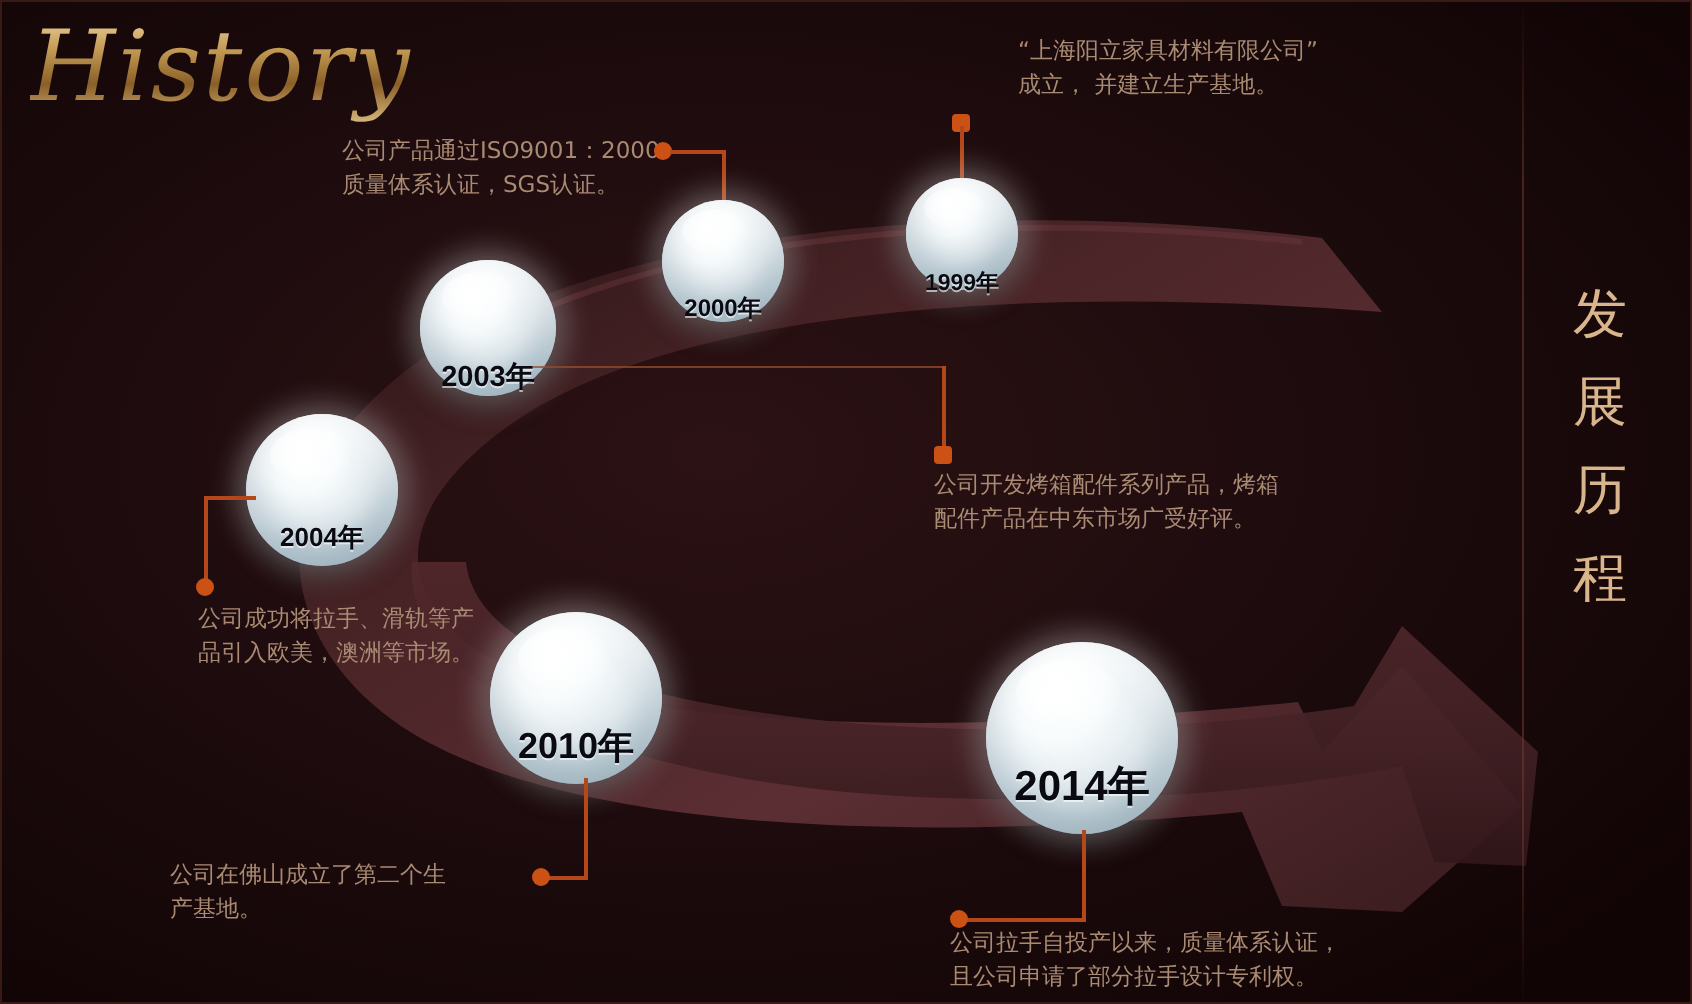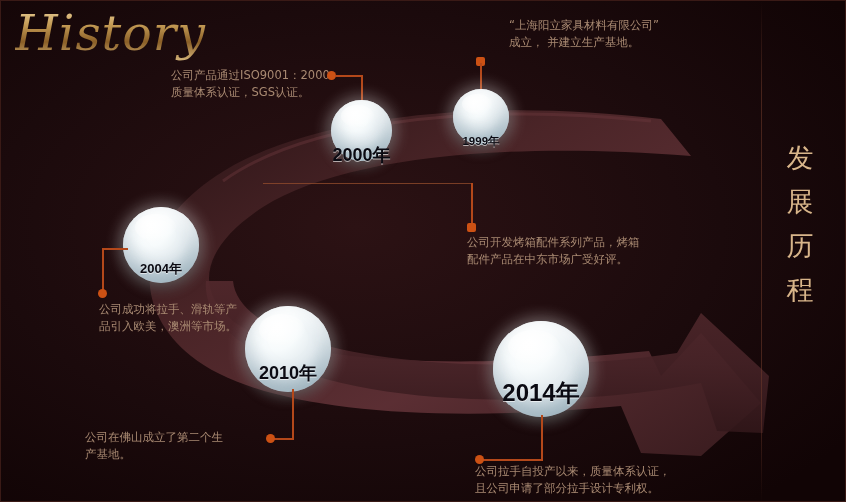--- a/index.html
+++ b/index.html
@@ -217,24 +217,27 @@
   <div class="conn v" style="left:479px; top:62px; height:31px;"></div>
   <div class="bubble" style="left:452px; top:88px; width:56px; height:56px; font-size:11.5px;">
     <span class="yr">1999年</span>
   </div>
 
   <div class="callout" style="left:170px; top:66px;">公司产品通过ISO9001：2000
 质量体系认证，SGS认证。</div>
   <div class="dot" style="left:326px; top:70px;"></div>
   <div class="conn h" style="left:334px; top:74px; width:28px;"></div>
   <div class="conn v" style="left:360px; top:74px; height:30px;"></div>
-  <div class="bubble" style="left:330px; top:99px; width:61px; height:61px; font-size:18px;">
+  <div class="bubble" style="left:330px; top:99px; width:61px; height:61px; font-size:12px;">
     <span class="yr">2000年</span>
   </div>
 
+  <div class="bubble" style="left:209px; top:129px; width:68px; height:68px; font-size:14.5px;">
+    <span class="yr">2003年</span>
+  </div>
   <div class="hairline" style="left:262px; top:182px; width:210px;"></div>
   <div class="conn v" style="left:470px; top:182px; height:45px;"></div>
   <div class="dot sq" style="left:466px; top:222px;"></div>
   <div class="callout" style="left:466px; top:233px;">公司开发烤箱配件系列产品，烤箱
 配件产品在中东市场广受好评。</div>
 
   <div class="bubble" style="left:122px; top:206px; width:76px; height:76px; font-size:13px;text-align:right;">
     <span class="yr">2004年</span>
   </div>
   <div class="conn h" style="left:101px; top:247px; width:26px;"></div>
@@ -245,21 +248,21 @@
 
   <div class="bubble" style="left:244px; top:305px; width:86px; height:86px; font-size:18px;">
     <span class="yr">2010年</span>
   </div>
   <div class="conn v" style="left:291px; top:388px; height:50px;"></div>
   <div class="conn h" style="left:270px; top:437px; width:23px;"></div>
   <div class="dot" style="left:265px; top:433px;"></div>
   <div class="callout" style="left:84px; top:428px;">公司在佛山成立了第二个生
 产基地。</div>
 
-  <div class="bubble" style="left:492px; top:320px; width:96px; height:96px; font-size:24px;">
+  <div class="bubble" style="left:492px; top:320px; width:96px; height:96px; font-size:21px;">
     <span class="yr">2014年</span>
   </div>
   <div class="conn v" style="left:540px; top:414px; height:45px;"></div>
   <div class="conn h" style="left:479px; top:458px; width:63px;"></div>
   <div class="dot" style="left:474px; top:454px;"></div>
   <div class="callout" style="left:474px; top:462px;">公司拉手自投产以来，质量体系认证，
 且公司申请了部分拉手设计专利权。</div>
 
 </div>
 

